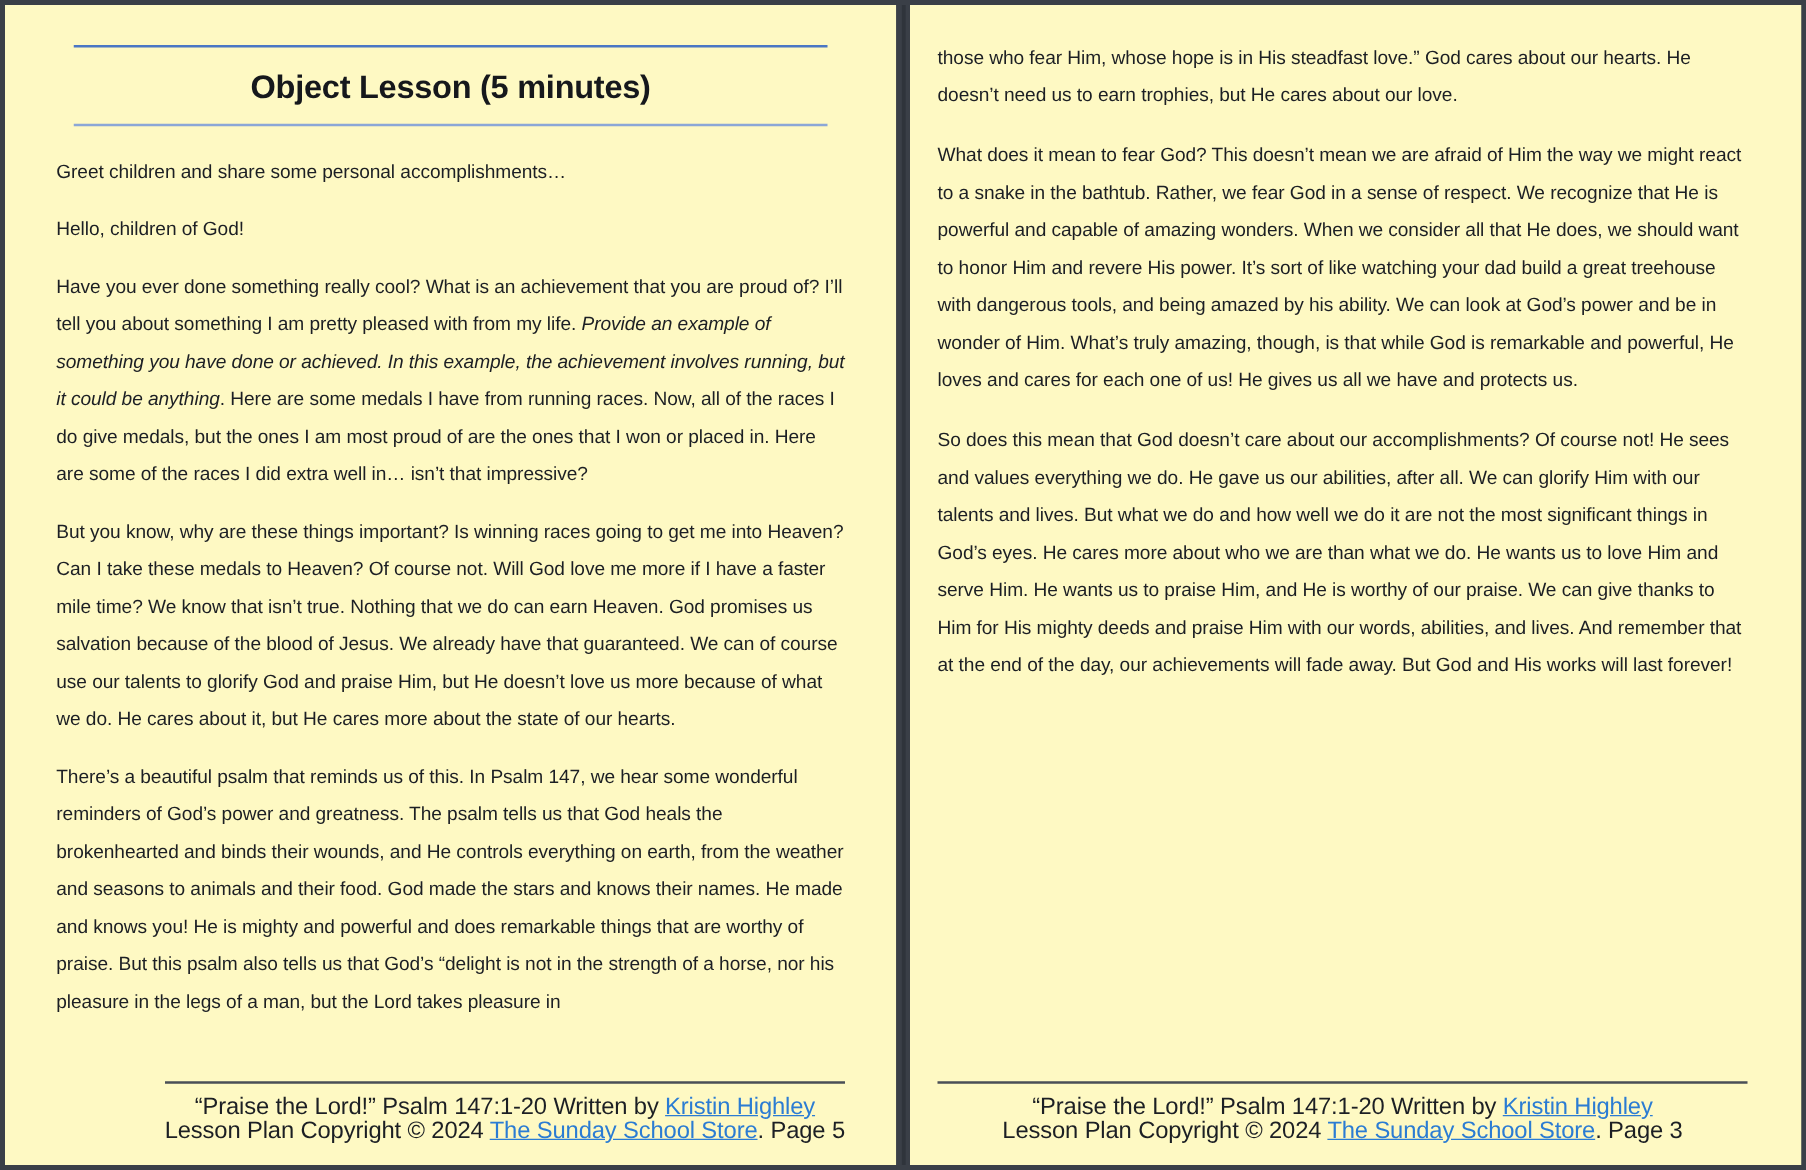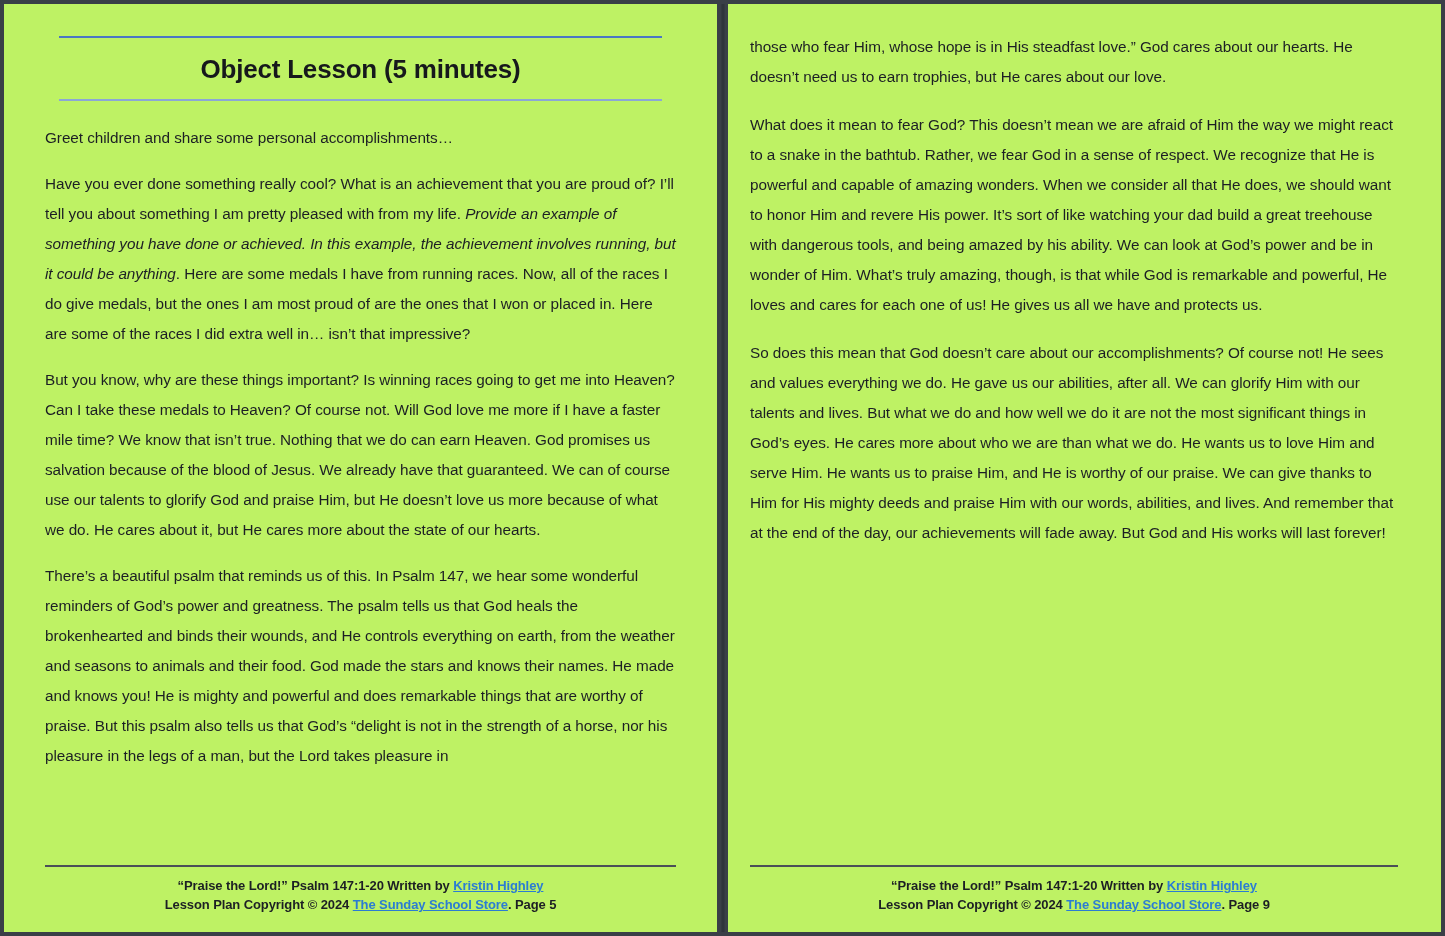--- a/index.html
+++ b/index.html
@@ -19,29 +19,29 @@
     position: relative;
     width: 1445px;
     height: 936px;
     background: #3a3f47;
     display: flex;
     flex-direction: row;
     align-items: stretch;
     justify-content: space-between;
   }
   .page {
-    background: #bef264;
+    background: #fef9c3;
     position: relative;
     height: 928px;
     margin-top: 4px;
     width: 746px;
     display: flex;
     flex-direction: column;
   }
-  .page-left  { margin-left: 4px; }
+  .page-left  { margin-left: 4px; align-items: flex-end; }
   .page-right { margin-right: 4px; }
 
   .page-inner {
     flex: 1 1 auto;
     padding: 0 41px;
     position: relative;
     overflow: hidden;
   }
   .page-right .page-inner { padding: 0 43px 0 22px; }
 
@@ -90,26 +90,25 @@
     padding: 0 41px 18px 41px;
   }
   .page-right .page-footer { padding: 0 43px 18px 22px; }
   .footer-rule {
     height: 2px;
     background: #4a4f57;
     width: 100%;
     margin-bottom: 9px;
   }
   .footer-line {
-    font-size: 13px;
+    font-size: 19px;
     line-height: 19px;
     text-align: center;
     color: #1c1f24;
     letter-spacing: -0.1px;
-    font-weight: bold;
   }
   .footer-link {
     color: #2b7cd3;
     text-decoration: underline;
   }
 
   
   .page-gap {
     width: 11px;
     background: #3a3f47;
@@ -137,20 +136,21 @@
 
       <div class="heading-block">
         <div class="rule-blue"></div>
         <div class="heading-title">Object Lesson (5 minutes)</div>
         <div class="rule-blue bottom"></div>
       </div>
 
       <div class="body-text">
         <p class="para italic spacer-para">Greet children and share some personal accomplishments…</p>
 
+        <p class="para spacer-para">Hello, children of God!</p>
 
         <p class="para spacer-para">
           <span>Have you ever done something really cool? What is an achievement that you are proud of? I’ll tell you about something I am pretty pleased with from my life. </span><i>Provide an example of something you have done or achieved. In this example, the achievement involves running, but it could be anything</i><span>. Here are some medals I have from running races. Now, all of the races I do give medals, but the ones I am most proud of are the ones that I won or placed in. Here are some of the races I did extra well in… isn’t that impressive?</span>
         </p>
 
         <p class="para spacer-para">But you know, why are these things important? Is winning races going to get me into Heaven? Can I take these medals to Heaven? Of course not. Will God love me more if I have a faster mile time? We know that isn’t true. Nothing that we do can earn Heaven. God promises us salvation because of the blood of Jesus. We already have that guaranteed. We can of course use our talents to glorify God and praise Him, but He doesn’t love us more because of what we do. He cares about it, but He cares more about the state of our hearts.</p>
 
         <p class="para">There’s a beautiful psalm that reminds us of this. In Psalm 147, we hear some wonderful reminders of God’s power and greatness. The psalm tells us that God heals the brokenhearted and binds their wounds, and He controls everything on earth, from the weather and seasons to animals and their food. God made the stars and knows their names. He made and knows you! He is mighty and powerful and does remarkable things that are worthy of praise. But this psalm also tells us that God’s “delight is not in the strength of a horse, nor his pleasure in the legs of a man, but the Lord takes pleasure in</p>
       </div>
 
@@ -179,18 +179,18 @@
         <p class="para">So does this mean that God doesn’t care about our accomplishments? Of course not! He sees and values everything we do. He gave us our abilities, after all. We can glorify Him with our talents and lives. But what we do and how well we do it are not the most significant things in God’s eyes. He cares more about who we are than what we do. He wants us to love Him and serve Him. He wants us to praise Him, and He is worthy of our praise. We can give thanks to Him for His mighty deeds and praise Him with our words, abilities, and lives. And remember that at the end of the day, our achievements will fade away. But God and His works will last forever!</p>
       </div>
     </div>
 
     <div class="page-footer">
       <div class="footer-rule"></div>
       <div class="footer-line">
         <span>“Praise the Lord!” Psalm 147:1-20  Written by </span><a class="footer-link" href="#">Kristin Highley</a>
       </div>
       <div class="footer-line">
-        <span>Lesson Plan Copyright © 2024 </span><a class="footer-link" href="#">The Sunday School Store</a><span>. Page 9</span>
+        <span>Lesson Plan Copyright © 2024 </span><a class="footer-link" href="#">The Sunday School Store</a><span>. Page 3</span>
       </div>
     </div>
   </div>
 
 </div>
 
 </body></html>

